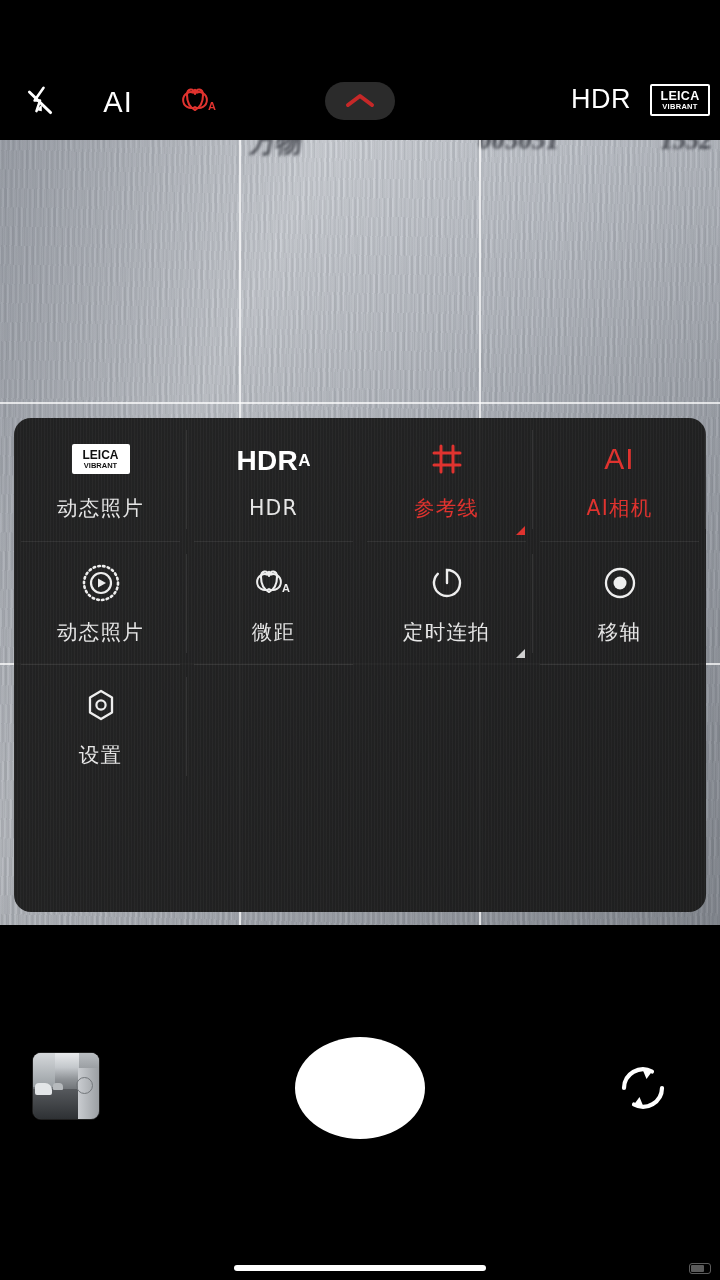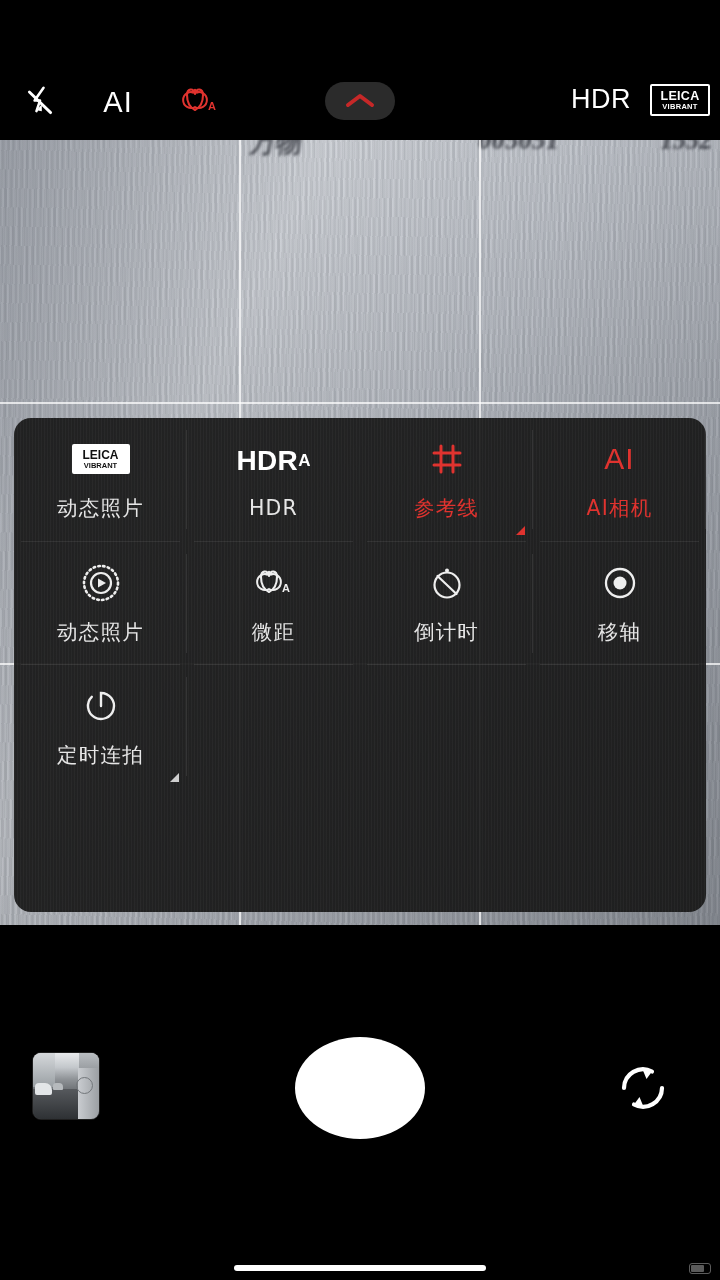--- a/index.html
+++ b/index.html
@@ -264,54 +264,53 @@
       <svg width="50" height="40" viewBox="0 0 50 40">
         <path d="M20 12 a8 8 0 1 0 0 14 a8 8 0 1 0 0 -14 Z" fill="none" stroke="#eee" stroke-width="2"></path>
         <path d="M12 14 C12 8 18 6 20 13 C22 6 28 8 28 14 C28 22 24 27 20 29 C16 27 12 22 12 14 Z" fill="none" stroke="#eee" stroke-width="2.1" stroke-linejoin="round"></path>
         <path d="M17.2 11.5 L20 8.8 L22.8 11.5" fill="none" stroke="#eee" stroke-width="1.9" stroke-linecap="round" stroke-linejoin="round"></path>
         <text x="33" y="29" font-size="11" font-weight="700" fill="#eee" font-family="Liberation Sans, sans-serif">A</text>
       </svg>
     </div>
     <div class="lbl">微距</div>
   </div>
 
-  <div class="cell sep-r sep-b">
+
+
+
+  <div class="cell sep-r">
     <div class="ico">
       <svg width="38" height="38" viewBox="0 0 38 38">
-        <circle cx="19" cy="21" r="12.5" fill="none" stroke="#eee" stroke-width="2.2"></circle>
-        <path d="M9.5 12 L28.5 30" stroke="#eee" stroke-width="2.2" stroke-linecap="round"></path>
-        <circle cx="19" cy="6.5" r="2" fill="#eee"></circle>
-      </svg>
-    </div>
-    <div class="lbl">倒计时</div>
-  </div>
-
-
+        <path d="M19 19 L19 6 A13 13 0 1 1 9.8 9.8" fill="none" stroke="#eee" stroke-width="2.4" stroke-linecap="round"></path>
+      </svg>
+    </div>
+    <div class="lbl">定时连拍</div>
+    <div class="corner"></div>
+  </div>
 
   <div class="cell sep-b">
     <div class="ico">
       <svg width="38" height="38" viewBox="0 0 38 38">
         <circle cx="19" cy="19" r="14" fill="none" stroke="#eee" stroke-width="2.3"></circle>
         <circle cx="19" cy="19" r="6.5" fill="#eee"></circle>
       </svg>
     </div>
     <div class="lbl">移轴</div>
   </div>
 
+
   <div class="cell sep-r">
     <div class="ico">
-      <svg width="38" height="38" viewBox="0 0 38 38">
-        <path d="M19 19 L19 6 A13 13 0 1 1 9.8 9.8" fill="none" stroke="#eee" stroke-width="2.4" stroke-linecap="round"></path>
-      </svg>
-    </div>
-    <div class="lbl">定时连拍</div>
-    <div class="corner"></div>
-  </div>
-
-
+      <svg width="40" height="40" viewBox="0 0 40 40">
+        <path d="M20 5 L31 11.5 V26.5 L20 33 L9 26.5 V11.5 Z" fill="none" stroke="#eee" stroke-width="2.3" stroke-linejoin="round"></path>
+        <circle cx="20" cy="19" r="4.6" fill="none" stroke="#eee" stroke-width="2.2"></circle>
+      </svg>
+    </div>
+    <div class="lbl">设置</div>
+  </div>
 
   <div class="cell">
     <div class="lbl"></div>
   </div>
 </div>
 
 <div id="bottombar"></div>
 
 <div id="thumb">
   <div class="sky"></div>

